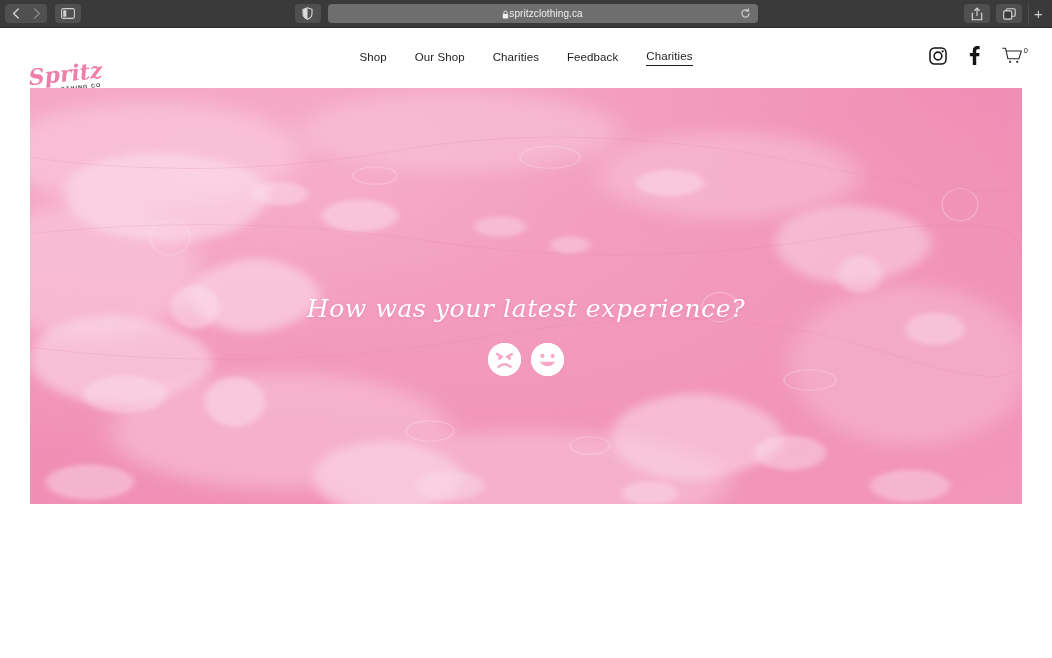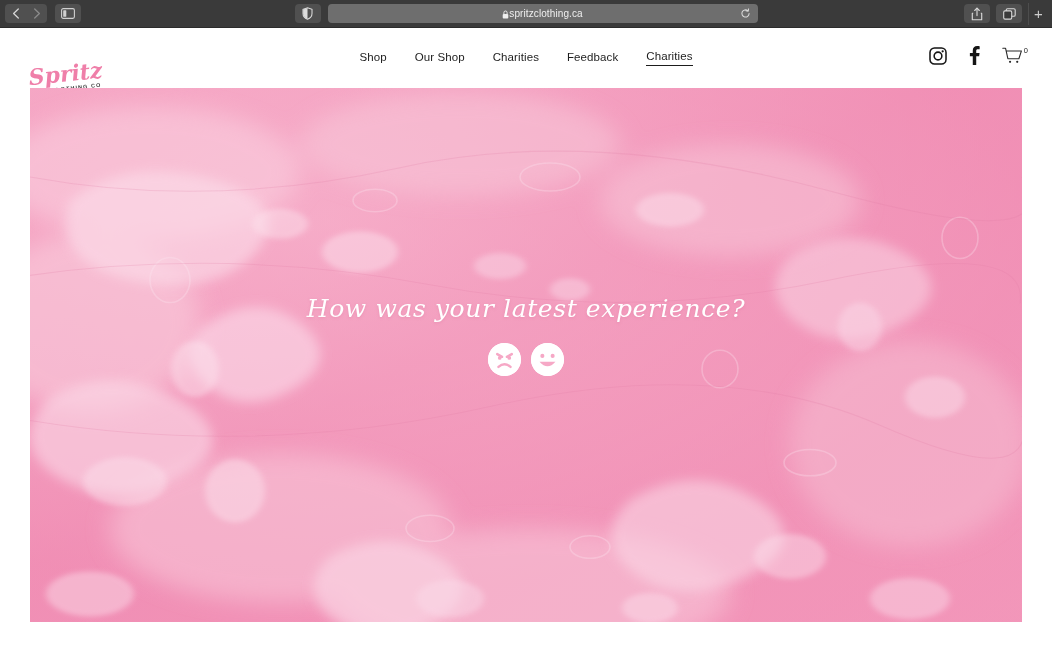--- a/index.html
+++ b/index.html
@@ -190,21 +190,21 @@
     margin-top: -1px;
     font-family: "Liberation Sans", sans-serif;
   }
 
   
   .hero-wrap {
     position: absolute;
     left: 30px;
     top: 88px;
     width: 992px;
-    height: 534px;
+    height: 416px;
     overflow: hidden;
   }
 
   .hero-bg {
     position: absolute;
     inset: 0;
     background: #f291b5;
   }
   .hero-bg svg { display: block; width: 100%; height: 100%; }
 

